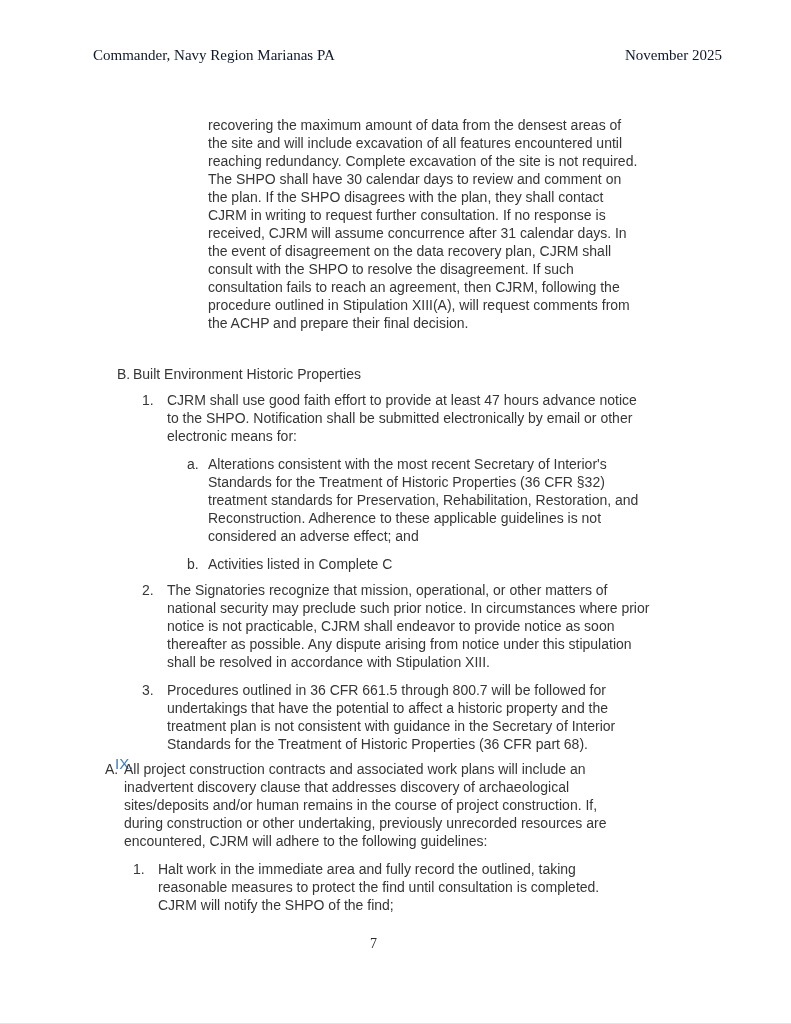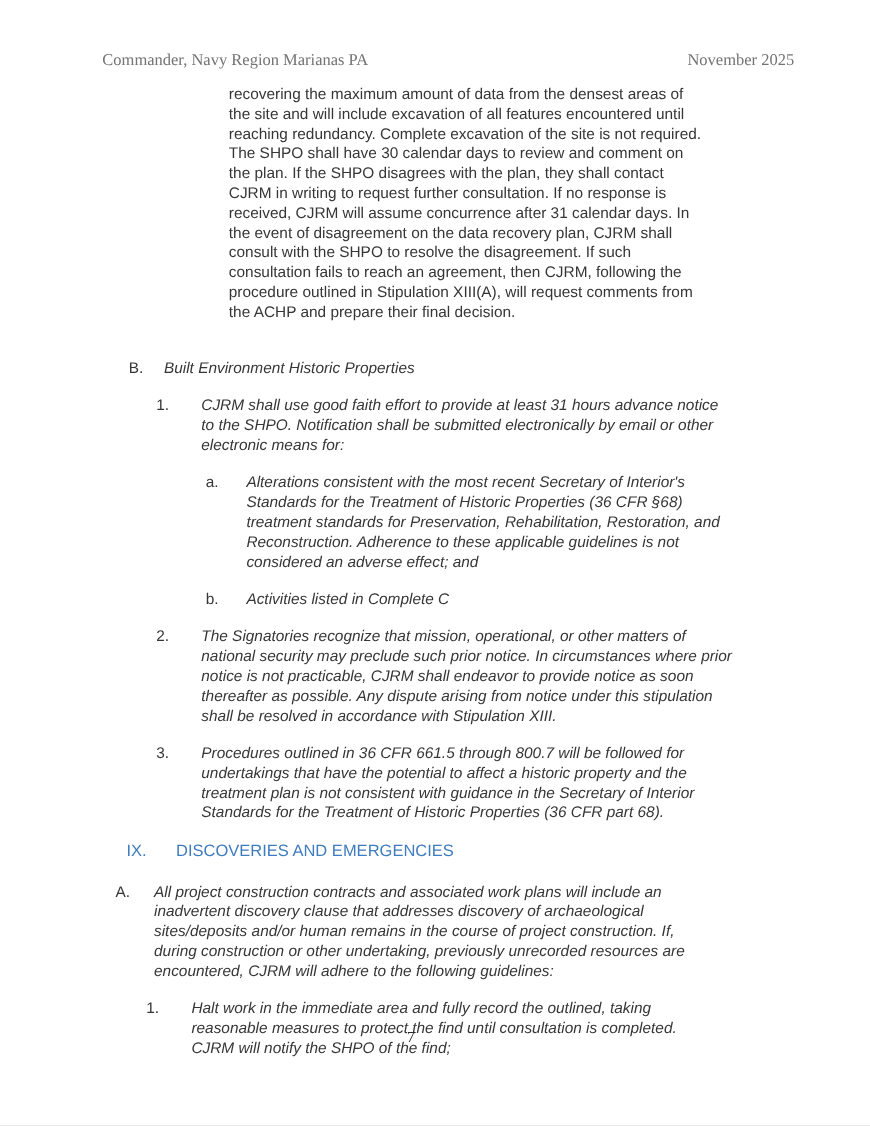--- a/index.html
+++ b/index.html
@@ -10,29 +10,29 @@
     font-family:"Liberation Sans",sans-serif;
     color:#363636;
     overflow:hidden;
     box-sizing:border-box;
     border-bottom:1px solid #e3e3e3;
   }
   .hdr{
     position:absolute;top:47px;left:93px;right:69px;
     display:flex;justify-content:space-between;
     font-family:"Liberation Serif",serif;
-    font-size:15px;color:#737373;
+    font-size:15px;color:#0f172a;
   }
   .flow{
     position:absolute;top:0;left:0;right:0;
-    padding-top:76px;
+    padding-top:116px;
     font-size:14px;line-height:18px;
   }
   .blk{position:relative;margin:0;}
-  .txt{margin:16px;white-space:pre-line;font-style:italic;}
+  .txt{margin:0;white-space:pre-line;}
   .lbl{position:absolute;top:0;}
 
   .cont{margin-left:208px;width:505px;white-space:pre-line;}
 
   .bhead{margin-left:133px;margin-top:33px;width:560px;}
   .bhead .lbl{left:-16px;}
 
   .n1{margin-left:167px;width:550px;}
   .n1 .lbl{left:-25px;}
 
@@ -88,29 +88,29 @@
 procedure outlined in Stipulation XIII(A), will request comments from
 the ACHP and prepare their final decision.</p>
 
     <div class="blk bhead">
       <span class="lbl">B.</span>
       <p class="txt">Built Environment Historic Properties</p>
     </div>
 
     <div class="blk n1 mt8">
       <span class="lbl">1.</span>
-      <p class="txt">CJRM shall use good faith effort to provide at least 31 hours advance notice
+      <p class="txt">CJRM shall use good faith effort to provide at least 47 hours advance notice
 to the SHPO. Notification shall be submitted electronically by email or other
 electronic means for:</p>
     </div>
 
     <div class="blk sub mt10">
       <span class="lbl">a.</span>
       <p class="txt">Alterations consistent with the most recent Secretary of Interior's
-Standards for the Treatment of Historic Properties (36 CFR §68)
+Standards for the Treatment of Historic Properties (36 CFR §32)
 treatment standards for Preservation, Rehabilitation, Restoration, and
 Reconstruction. Adherence to these applicable guidelines is not
 considered an adverse effect; and</p>
     </div>
 
     <div class="blk sub mt10">
       <span class="lbl">b.</span>
       <p class="txt">Activities listed in Complete C</p>
     </div>
 
@@ -126,21 +126,20 @@
     <div class="blk n1 mt10">
       <span class="lbl">3.</span>
       <p class="txt">Procedures outlined in 36 CFR 661.5 through 800.7 will be followed for
 undertakings that have the potential to affect a historic property and the
 treatment plan is not consistent with guidance in the Secretary of Interior
 Standards for the Treatment of Historic Properties (36 CFR part 68).</p>
     </div>
 
     <h2 class="blk ixhead">
       <span class="ixnum">IX.</span>
-      <span>DISCOVERIES AND EMERGENCIES</span>
     </h2>
 
     <div class="blk aitem mt7">
       <span class="lbl">A.</span>
       <p class="txt">All project construction contracts and associated work plans will include an
 inadvertent discovery clause that addresses discovery of archaeological
 sites/deposits and/or human remains in the course of project construction. If,
 during construction or other undertaking, previously unrecorded resources are
 encountered, CJRM will adhere to the following guidelines:</p>
     </div>

